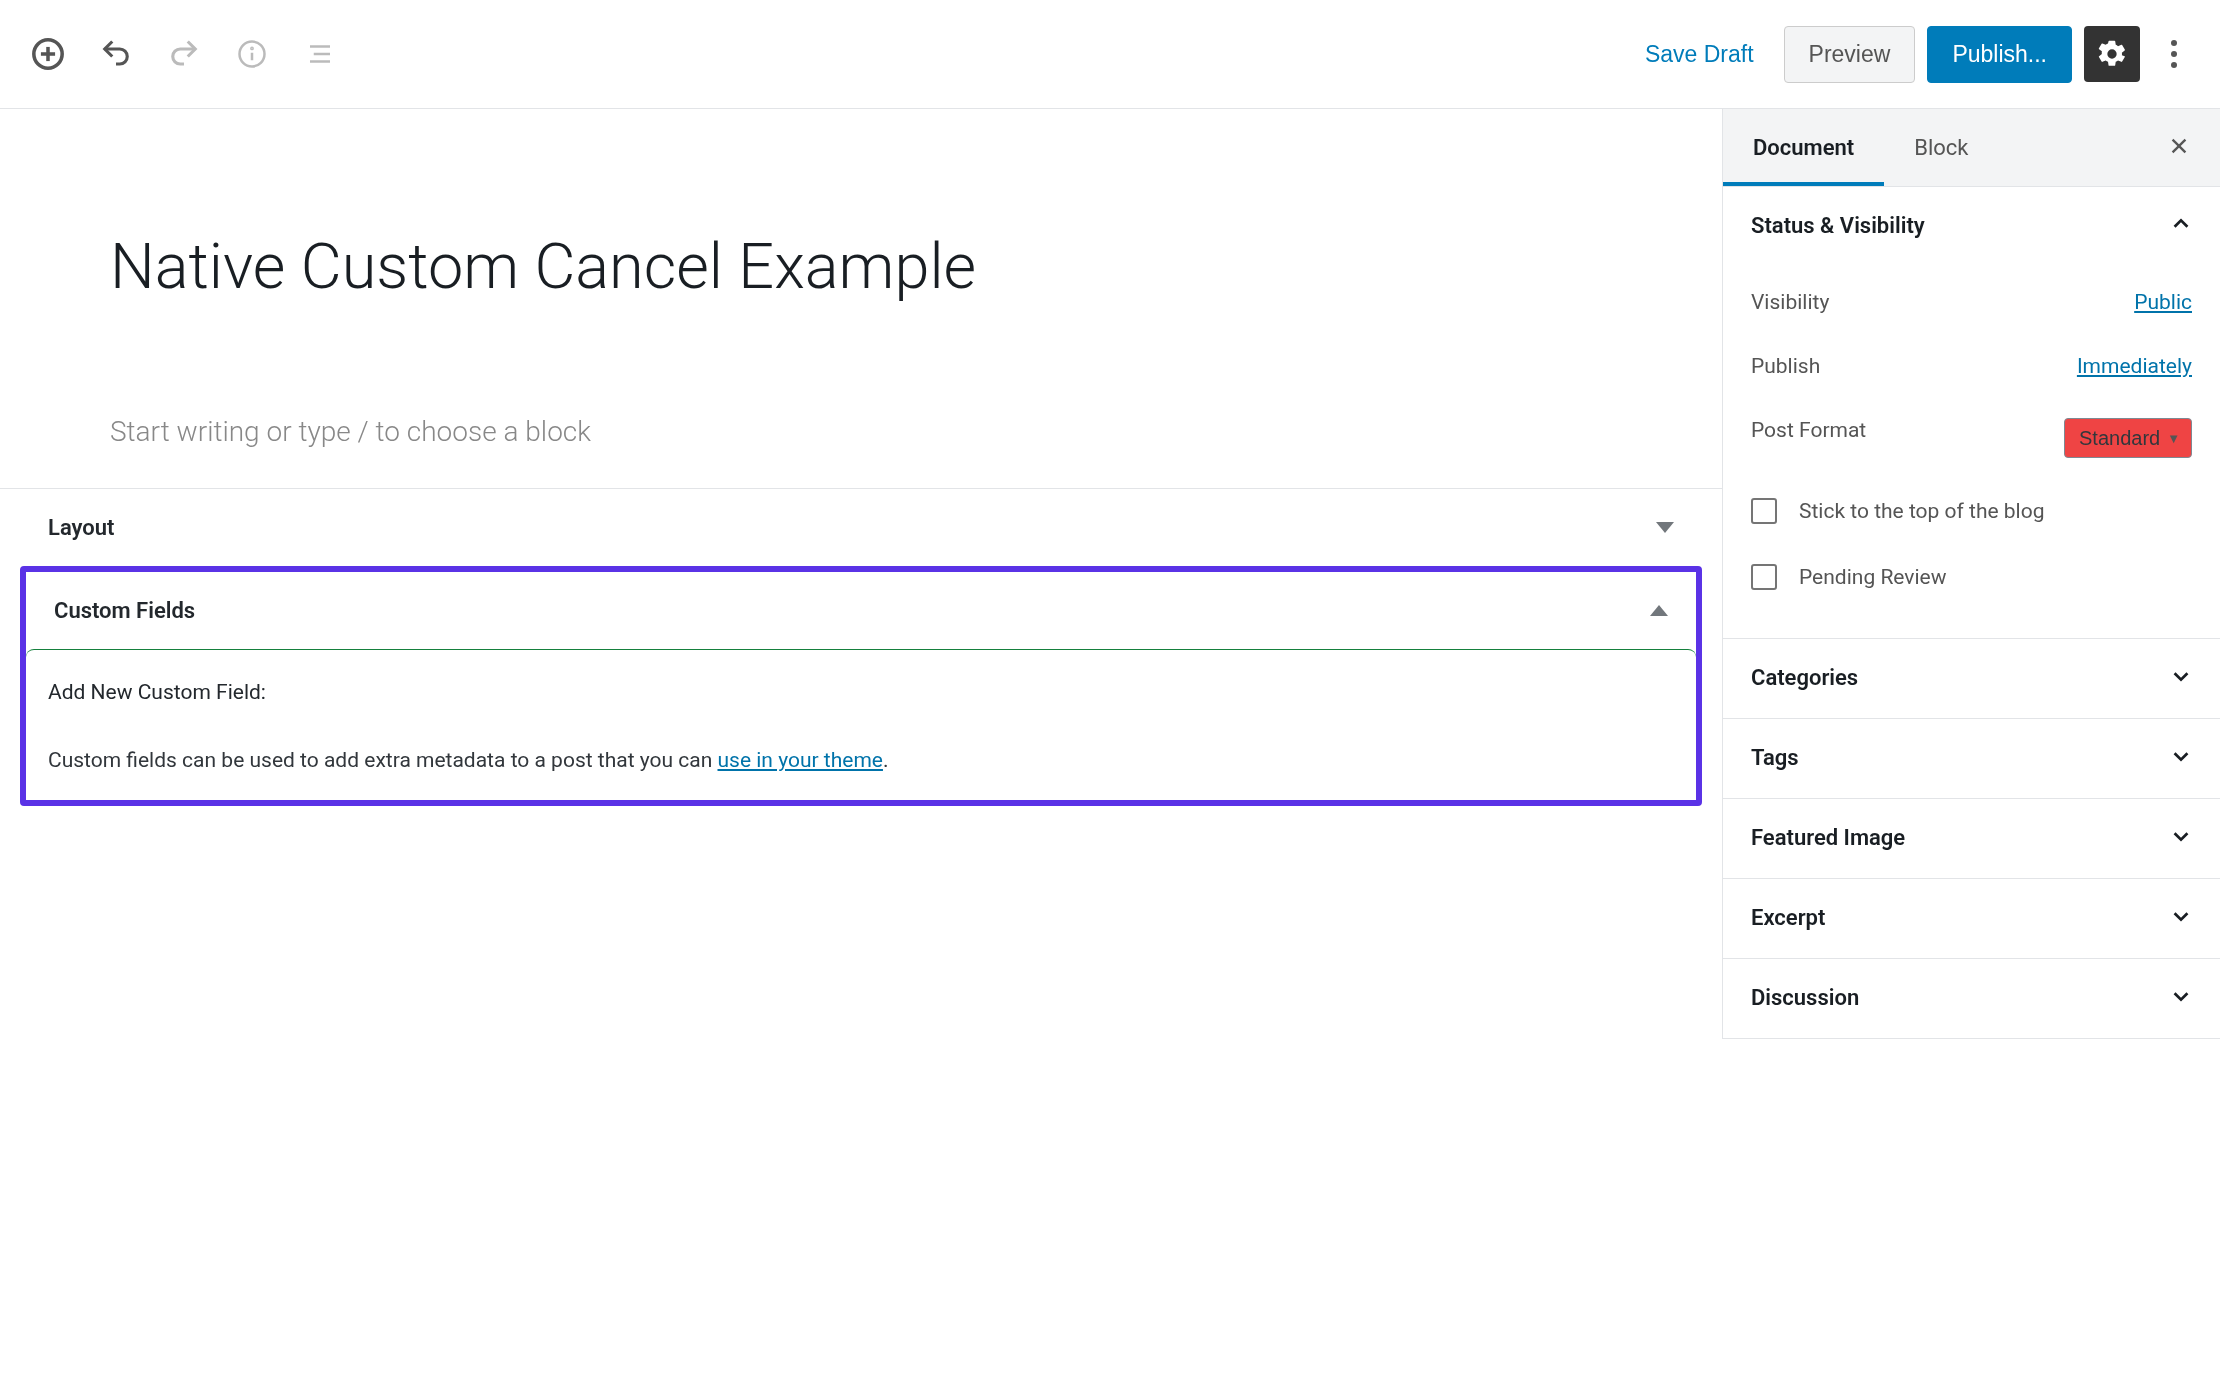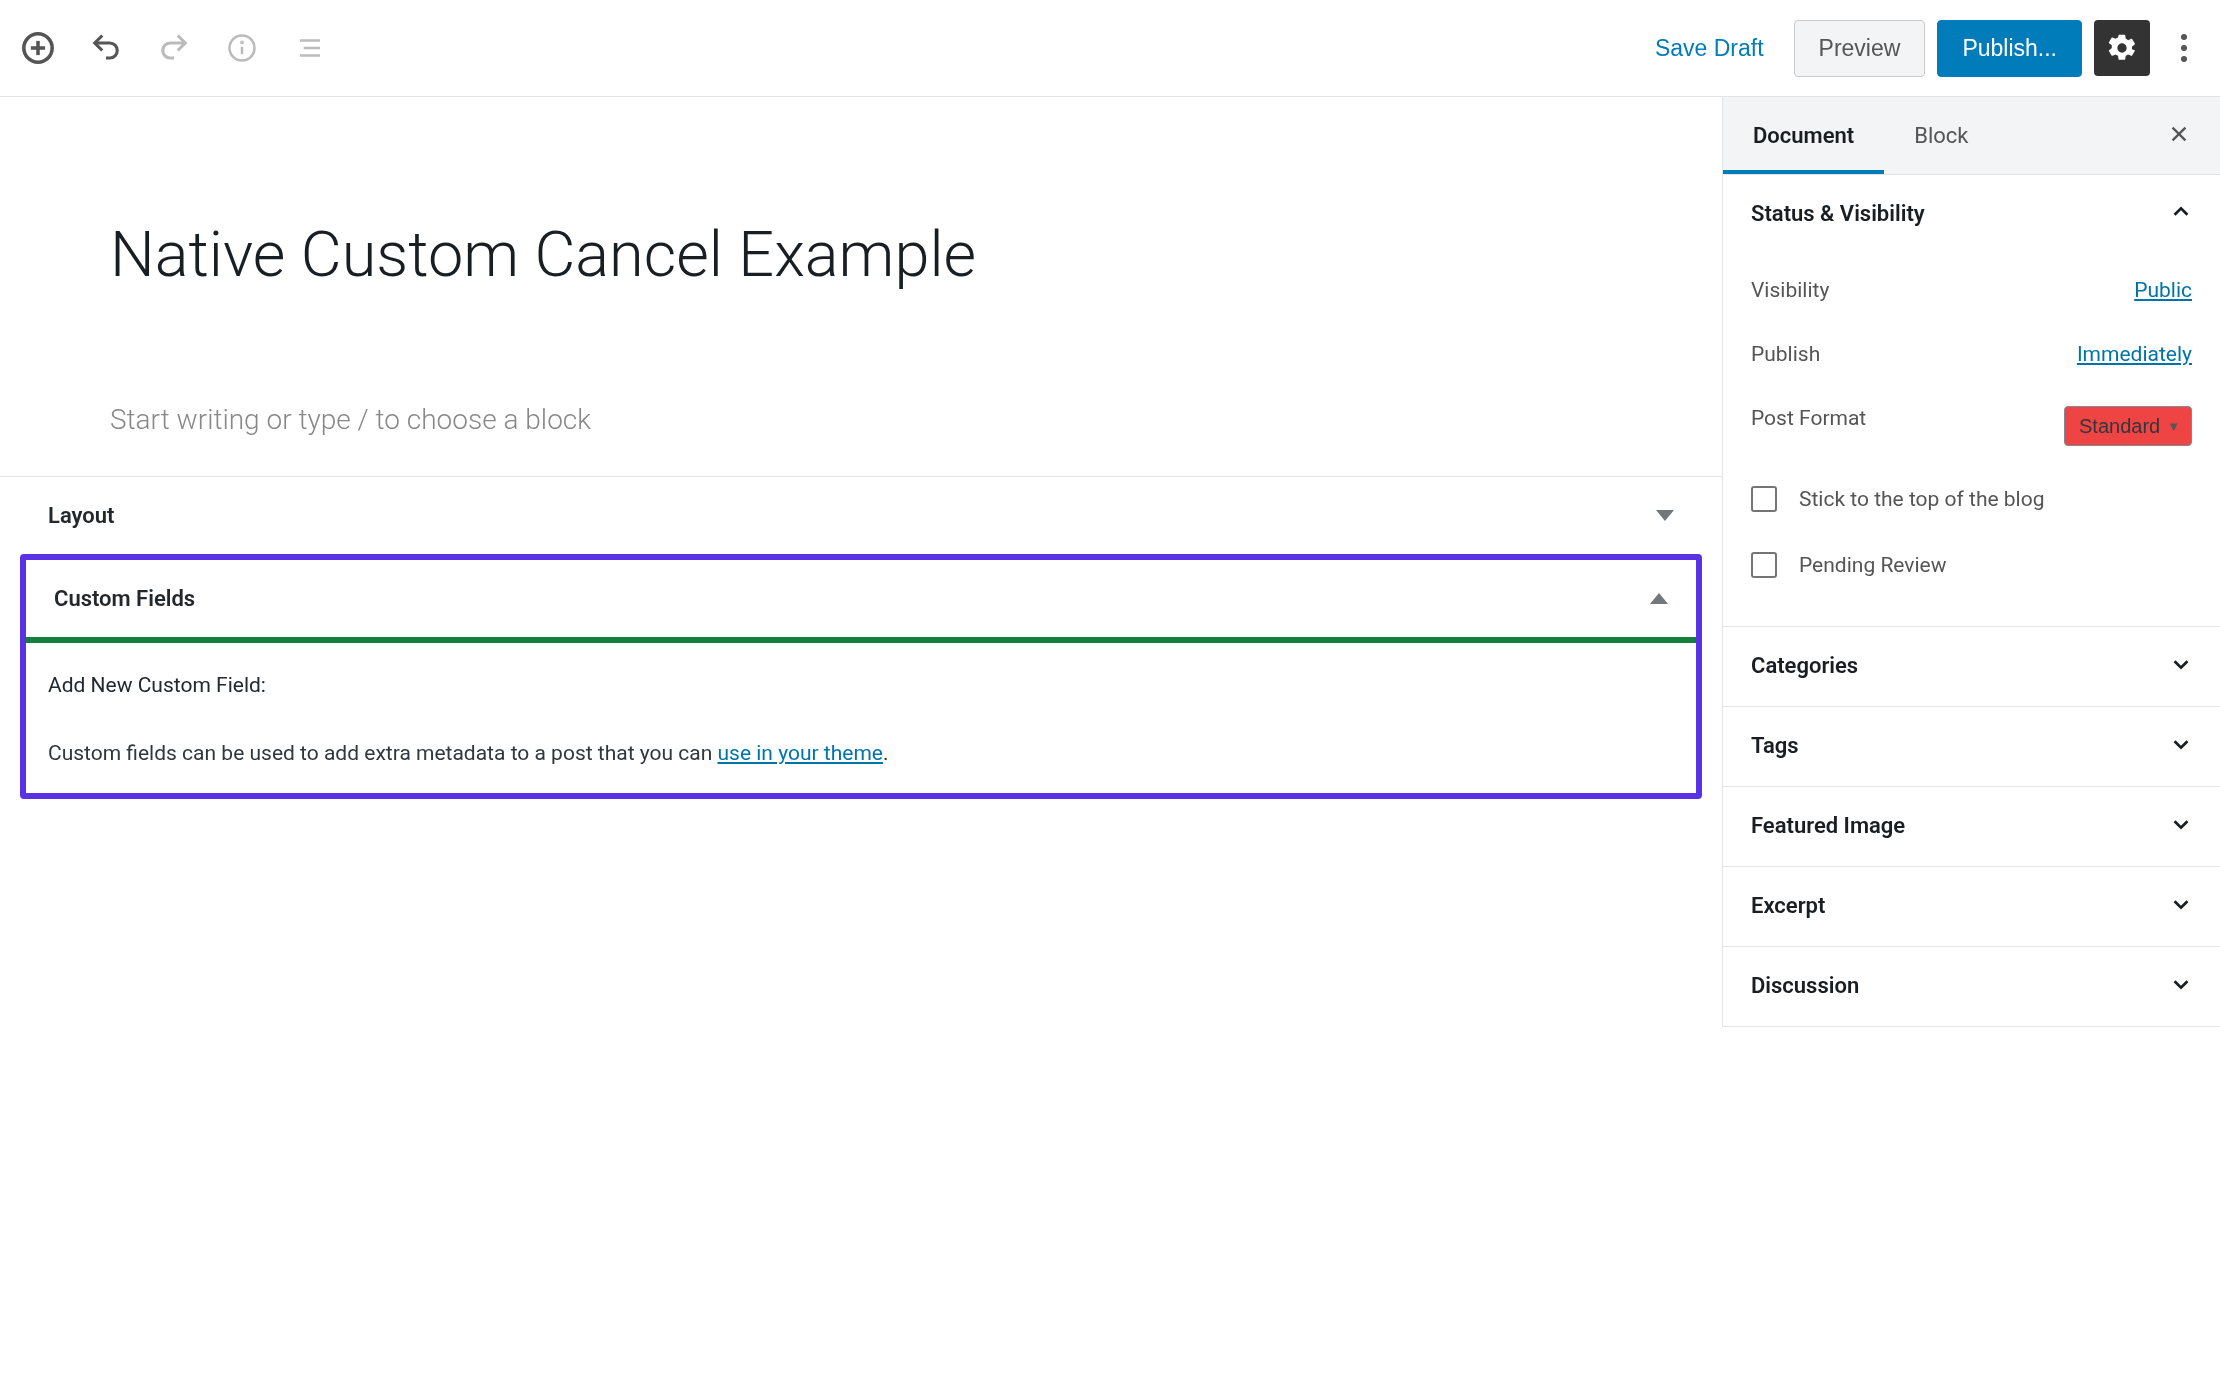--- a/index.html
+++ b/index.html
@@ -6,22 +6,22 @@
   body {
     font-family: -apple-system, BlinkMacSystemFont, "Segoe UI", Roboto, Helvetica, Arial, sans-serif;
     color: #1e1e1e;
     background: #fff;
     font-size: 20px;
   }
   
   .toolbar {
     display: flex;
     align-items: center;
-    height: 97px;
-    padding: 0 14px;
+    height: 109px;
+    padding: 0 24px;
     border-bottom: 1px solid #e2e4e7;
   }
   .toolbar-left {
     display: flex;
     align-items: center;
     gap: 20px;
   }
   .toolbar-left .tbtn {
     width: 48px; height: 48px;
     display: flex; align-items: center; justify-content: center;
@@ -93,21 +93,21 @@
   .tri.up {
     border-left: 9px solid transparent;
     border-right: 9px solid transparent;
     border-bottom: 11px solid #72777c;
   }
 
   .highlight-box {
     border: 6px solid #5a32e6;
     border-radius: 4px;
   }
-  .custom-fields-body { border-top: 6px solid #15803d; padding: 30px 18px 18px 18px; }
+  .custom-fields-body { border-top: 1px solid #15803d; padding: 30px 18px 18px 18px; border-radius: 8px; }
   .cf-subtitle { font-size: 21px; color: #23282d; margin-bottom: 18px; padding-left: 4px; }
   .cf-table-wrap { border: 1px solid #ddd; background: #f9f9f9; }
   .cf-headrow { display: flex; border-bottom: 1px solid #ddd; }
   .cf-headrow > div {
     flex: 1; text-align: center; font-weight: 600;
     font-size: 22px; padding: 20px 0; color: #32373c;
   }
   .cf-headrow > div:first-child { flex: 0 0 39%; border-right: 1px solid #ddd; }
   .cf-bodyrow { display: flex; padding: 18px 22px 22px 22px; gap: 22px; align-items: flex-start; }
   .cf-bodyrow .name-col { flex: 0 0 36%; display: flex; flex-direction: column; }

